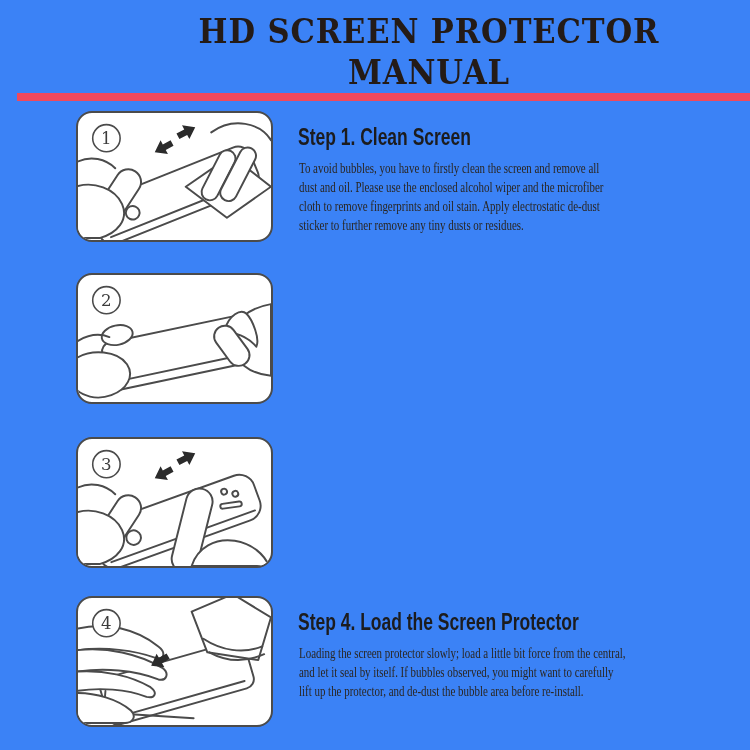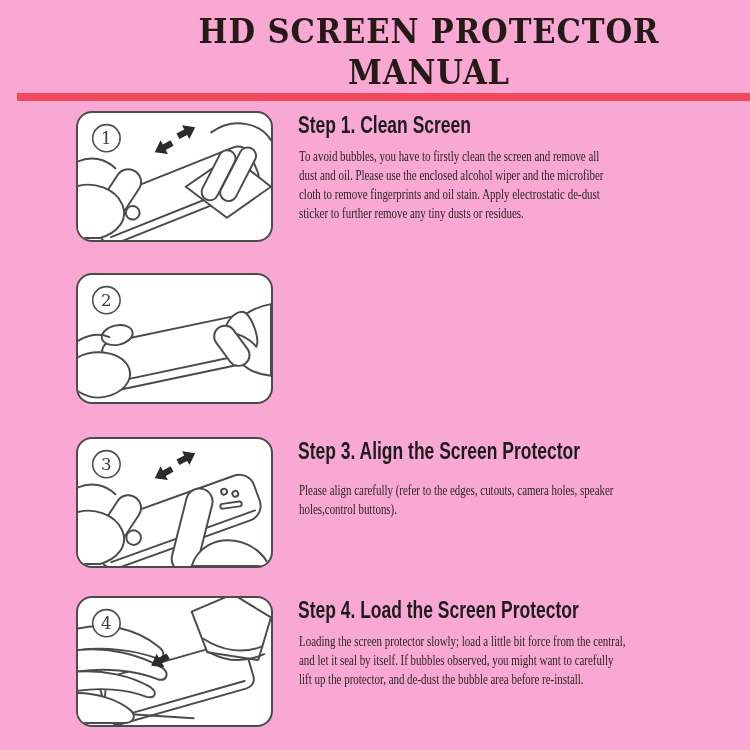--- a/index.html
+++ b/index.html
@@ -1,17 +1,17 @@
 <!DOCTYPE html>
 <html><head>
 <meta charset="utf-8">
 <style>
   html,body{margin:0;padding:0;background:#ffffff;}
   .page{
-    position:relative;width:750px;height:750px;background:#f9a8d4;
+    position:relative;width:750px;height:750px;background:#3b82f6;
     overflow:hidden;font-family:"Liberation Sans",sans-serif;
   }
   
   .title-block{
     position:absolute;left:54px;top:11px;width:750px;text-align:center;
     color:#241b17;font-family:"DejaVu Serif",serif;font-weight:700;
     font-size:34px;line-height:41px;letter-spacing:1px;
     transform:scaleX(0.9);transform-origin:50% 0;white-space:nowrap;
   }
   .divider{
@@ -23,21 +23,21 @@
   .step.s1{top:108px;}
   .step.s2{top:270px;}
   .step.s3{top:434px;}
   .step.s4{top:593px;}
   .illus-box{
     position:absolute;left:76px;top:3px;width:197px;height:131px;
     border:2px solid #4b4b4b;border-radius:16px;box-sizing:border-box;
     background:#fff;overflow:hidden;
   }
   .illus-box svg{display:block;width:193px;height:127px;}
-  .step-content{position:absolute;left:298px;top:4px;width:452px;}
+  .step-content{position:absolute;left:298px;top:16px;width:452px;}
   .step-heading{
     margin:0;color:#1c1c1e;font-family:"Liberation Sans",sans-serif;
     font-weight:700;font-size:23px;line-height:26px;white-space:nowrap;
     transform:scaleX(0.76);transform-origin:0 0;
   }
   .step-body{
     margin:9px 0 0 1px;color:#2a2622;font-family:"Liberation Serif",serif;
     font-size:14px;line-height:19px;white-space:pre-line;width:600px;
     transform:scaleX(0.78);transform-origin:0 0;
   }
@@ -139,25 +139,20 @@
           </g>
           <path d="M0 -3.2 L9 -3.2 L9 -8 L20 0 L9 8 L9 3.2 L0 3.2 Z" fill="#2b2b2b" stroke="none" transform="translate(102,24) rotate(-28)"></path>
           <path d="M0 -3.2 L9 -3.2 L9 -8 L20 0 L9 8 L9 3.2 L0 3.2 Z" fill="#2b2b2b" stroke="none" transform="translate(96,31) rotate(152)"></path>
           <g>
             <circle cx="29" cy="26" r="14" fill="#fff" stroke-width="1.6"></circle>
             <text class="badge-num" x="29" y="32" text-anchor="middle" font-size="17" fill="#3c3c3c" stroke="none">3</text>
           </g>
         </g>
       </svg>
     </div>
-    <div class="step-content">
-      <h2 class="step-heading">Step 3. Align the Screen Protector</h2>
-      <div class="step-body">Please align carefully (refer to the edges, cutouts, camera holes, speaker
-holes,control buttons).</div>
-    </div>
   </div>
 
   <div class="step s4">
     <div class="illus-box">
       <svg viewBox="0 0 197 131" preserveAspectRatio="none">
         <g fill="none" stroke="#4b4b4b" stroke-width="2" stroke-linecap="round" stroke-linejoin="round">
           <g transform="rotate(-16 100 88)">
             <rect x="24" y="63" width="154" height="50" rx="10" fill="#fff"></rect>
             <path d="M32 105 L168 105"></path>
           </g>

